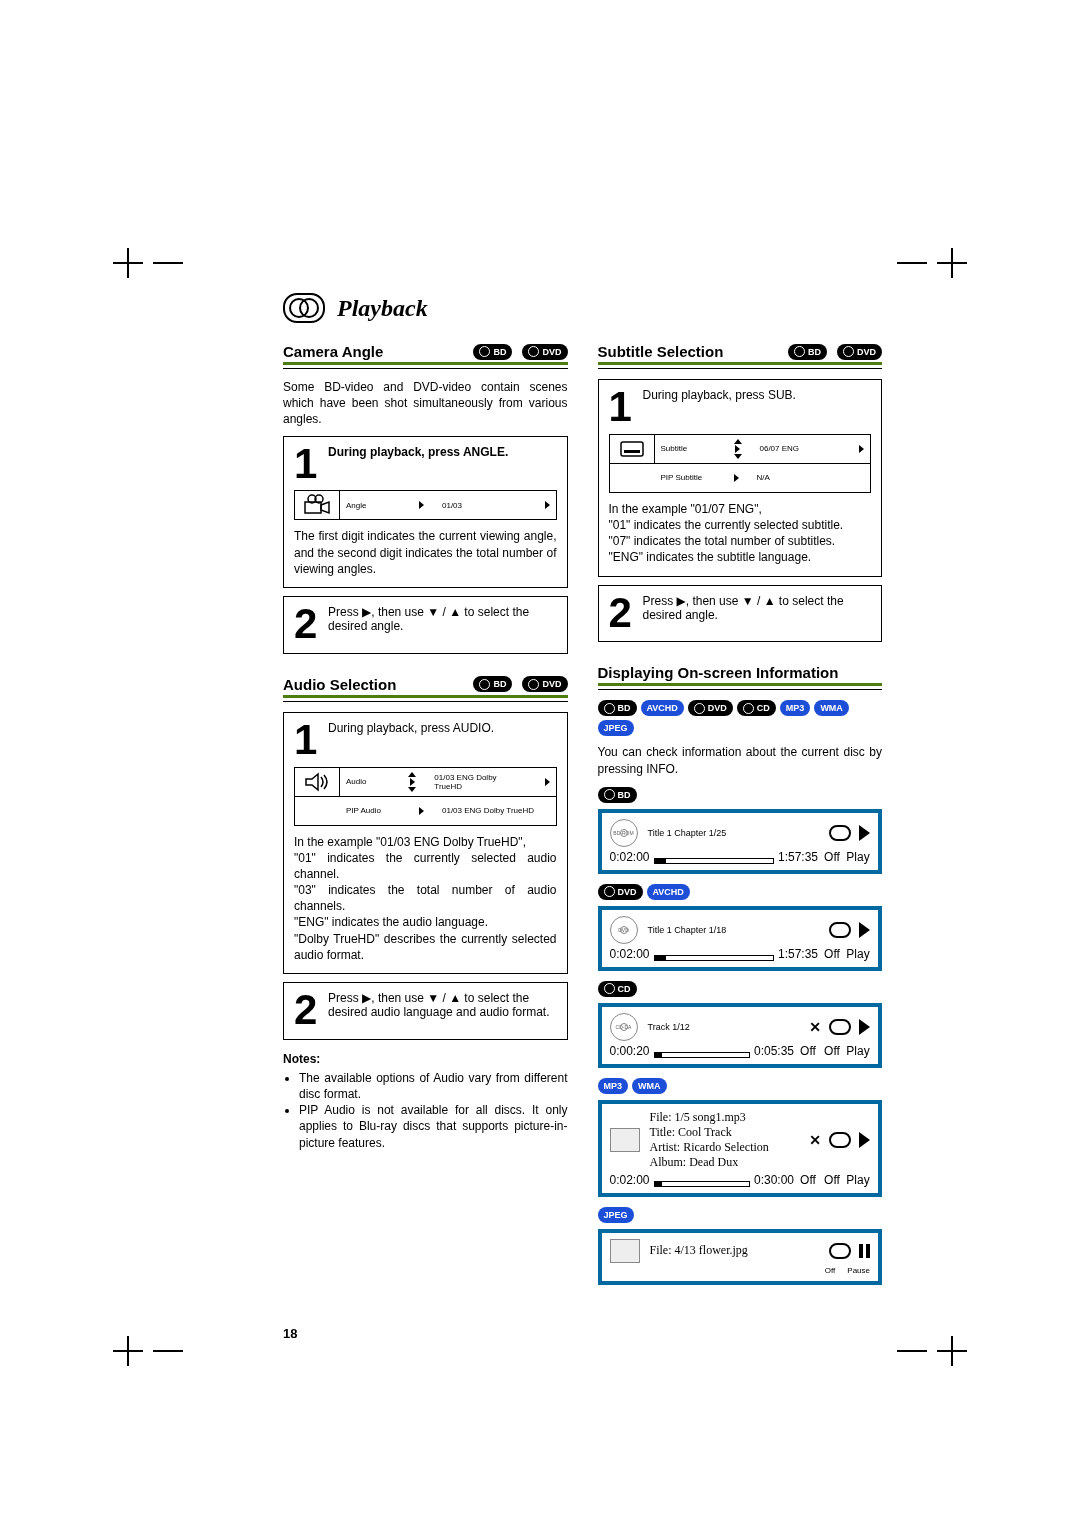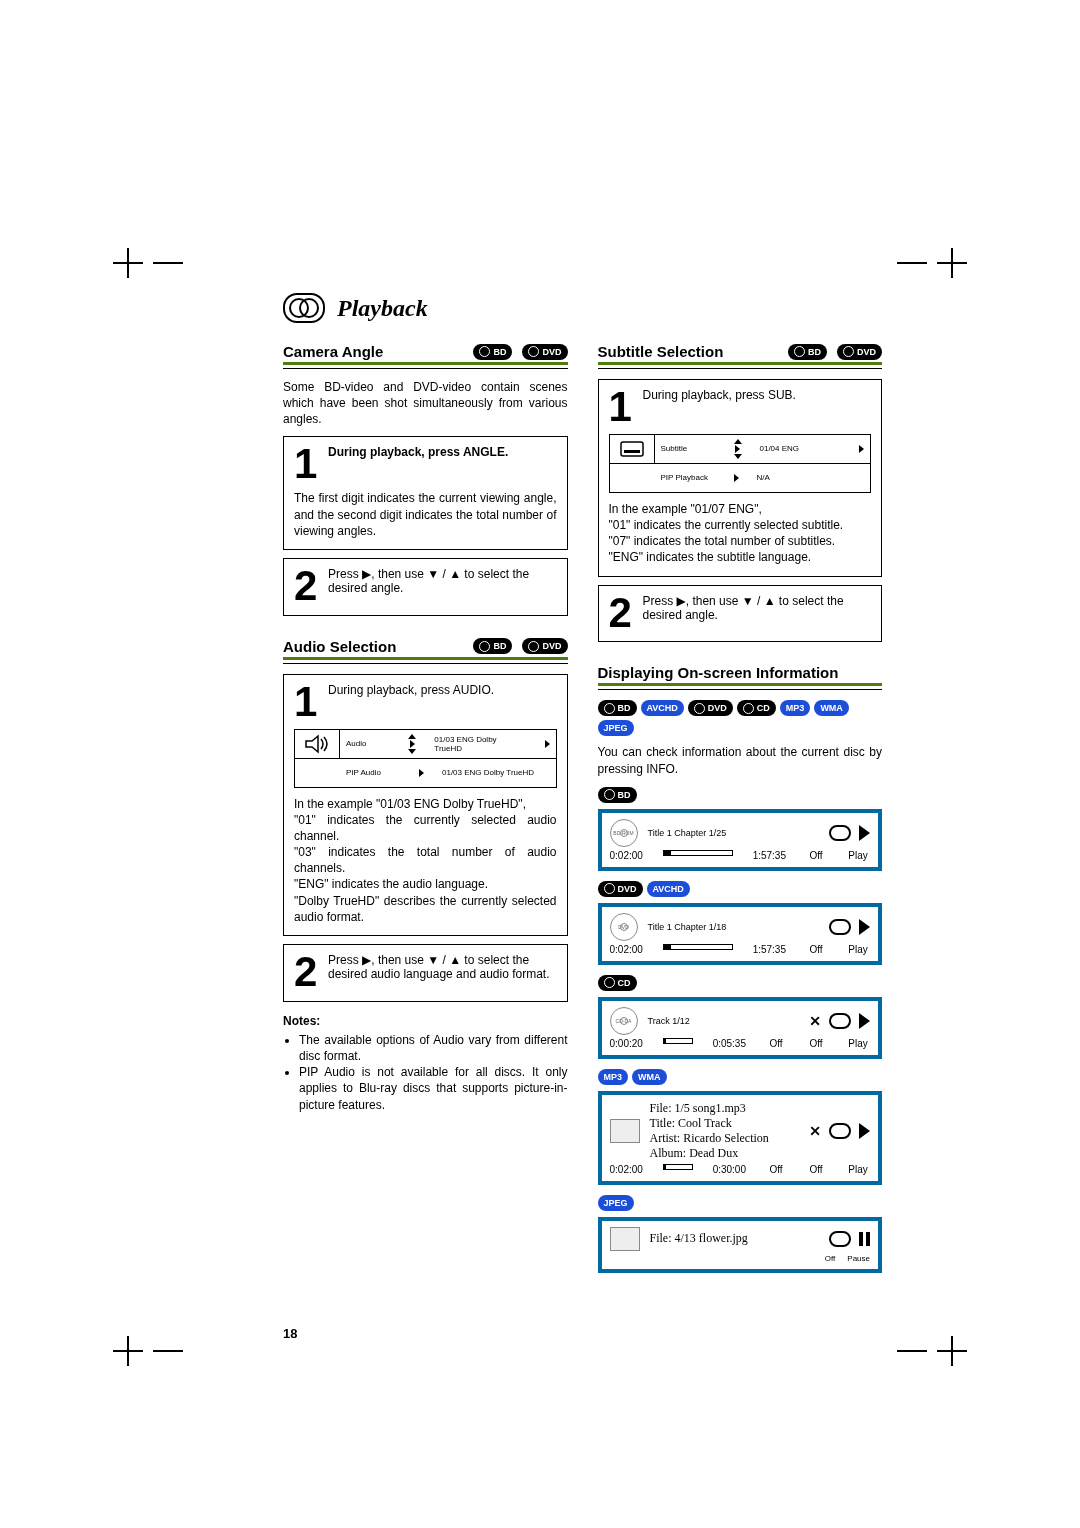--- a/index.html
+++ b/index.html
@@ -39,21 +39,21 @@
   .tri-up{border-left:4px solid transparent;border-right:4px solid transparent;border-bottom:5px solid #000;}
   .tri-down{border-left:4px solid transparent;border-right:4px solid transparent;border-top:5px solid #000;}
   .tri-right{border-top:4px solid transparent;border-bottom:4px solid transparent;border-left:5px solid #000;}
   .tri-right-lg{border-top:8px solid transparent;border-bottom:8px solid transparent;border-left:11px solid #000;width:0;height:0;display:inline-block;}
   .notes-h{font-weight:bold;font-size:12px;margin-top:12px;}
   .notes ul{margin:4px 0 0 0;padding-left:16px;font-size:12px;line-height:1.35;text-align:justify;}
   .infobox{border:4px solid #0369a1;margin-top:6px;padding:6px 8px;font-size:9px;}
   .infohead{display:flex;align-items:center;gap:10px;}
   .disc-draw{width:26px;height:26px;border:1px solid #888;border-radius:50%;display:flex;align-items:center;justify-content:center;font-size:5px;color:#666;position:relative;}
   .disc-draw::after{content:"";width:6px;height:6px;border:1px solid #888;border-radius:50%;position:absolute;}
-  .progress{display:flex;align-items:flex-start;gap:20px;margin-top:3px;font-size:10px;}
+  .progress{display:flex;align-items:flex-end;gap:4px;margin-top:3px;font-size:12px;}
   .progress .bar{flex:1;height:4px;border:1px solid #000;position:relative;}
   .progress .bar .fill{position:absolute;left:0;top:0;bottom:0;width:10%;background:#000;}
   .status-icons{display:flex;align-items:center;gap:8px;justify-content:flex-end;}
   .repeat-icon{width:18px;height:12px;border:2px solid #000;border-radius:8px;display:inline-block;position:relative;}
   .shuffle-icon{display:inline-block;font-size:14px;font-weight:bold;}
   .pause-icon{display:inline-flex;gap:3px;}
   .pause-icon span{width:4px;height:14px;background:#000;display:inline-block;}
   .meta{font-size:12px;line-height:1.25;font-family:Liberation Serif, serif;}
   .thumb{width:28px;height:22px;border:1px solid #888;background:#eee;}
   .bindrow{display:flex;justify-content:space-between;margin-top:3px;font-size:8px;}
@@ -102,20 +102,41 @@
         <div class="thinrule"></div>
         <div class="bodytext">Some BD-video and DVD-video contain scenes which have been shot simultaneously from various angles.</div>
 
         <div class="stepbox">
           <div class="steprow">
             <div class="stepnum">1</div>
             <div class="steptext">
               <div class="bold">During playback, press ANGLE.</div>
             </div>
           </div>
+          <div class="osd">
+            <div class="osd-row">
+              <div class="osd-icon">
+                <svg class="camera-svg" viewBox="0 0 30 24">
+                    <rect x="3" y="9" width="16" height="11" fill="none" stroke="#000" stroke-width="1.5"></rect>
+                    <circle cx="10" cy="6" r="4" fill="none" stroke="#000" stroke-width="1.5"></circle>
+                    <circle cx="17" cy="6" r="4" fill="none" stroke="#000" stroke-width="1.5"></circle>
+                    <path d="M19 12 L27 9 L27 20 L19 17 Z" fill="none" stroke="#000" stroke-width="1.5"></path>
+                  </svg>
+              </div>
+              <div class="osd-body">
+                <div class="osd-line">
+                  <span class="lbl">Angle</span>
+                  <span class="tri-right"></span>
+                  <span class="val">01/03</span>
+                  <span style="flex:1"></span>
+                  <span class="tri-right"></span>
+                </div>
+              </div>
+            </div>
+          </div>
           <div class="bodytext" style="margin-top:8px">The first digit indicates the current viewing angle, and the second digit indicates the total number of viewing angles.</div>
         </div>
 
         <div class="stepbox">
           <div class="steprow">
             <div class="stepnum">2</div>
             <div class="steptext bold">Press ▶, then use ▼ / ▲ to select the desired angle.</div>
           </div>
         </div>
 
@@ -227,31 +248,31 @@
                   </svg>
               </div>
               <div class="osd-body">
                 <div class="osd-line">
                   <span class="lbl">Subtitle</span>
                   <span class="arrow-col">
                       <span class="tri-up"></span>
                       <span class="tri-right"></span>
                       <span class="tri-down"></span>
                     </span>
-                  <span class="val">01/04 ENG</span>
+                  <span class="val">06/07 ENG</span>
                   <span style="flex:1"></span>
                     <span class="tri-right"></span>
                 </div>
               </div>
             </div>
             <div class="osd-row">
               <div class="osd-icon" style="border-right:1px solid transparent"></div>
               <div class="osd-body">
                 <div class="osd-line">
-                  <span class="lbl">PIP Playback</span>
+                  <span class="lbl">PIP Subtitle</span>
                   <span class="tri-right"></span>
                   <span class="val">N/A</span>
                 </div>
               </div>
             </div>
           </div>
           <div class="bodytext" style="margin-top:8px">
             <div>In the example "01/07 ENG",</div>
             <div>"01" indicates the currently selected subtitle.</div>
             <div>"07" indicates the total number of subtitles.</div>

